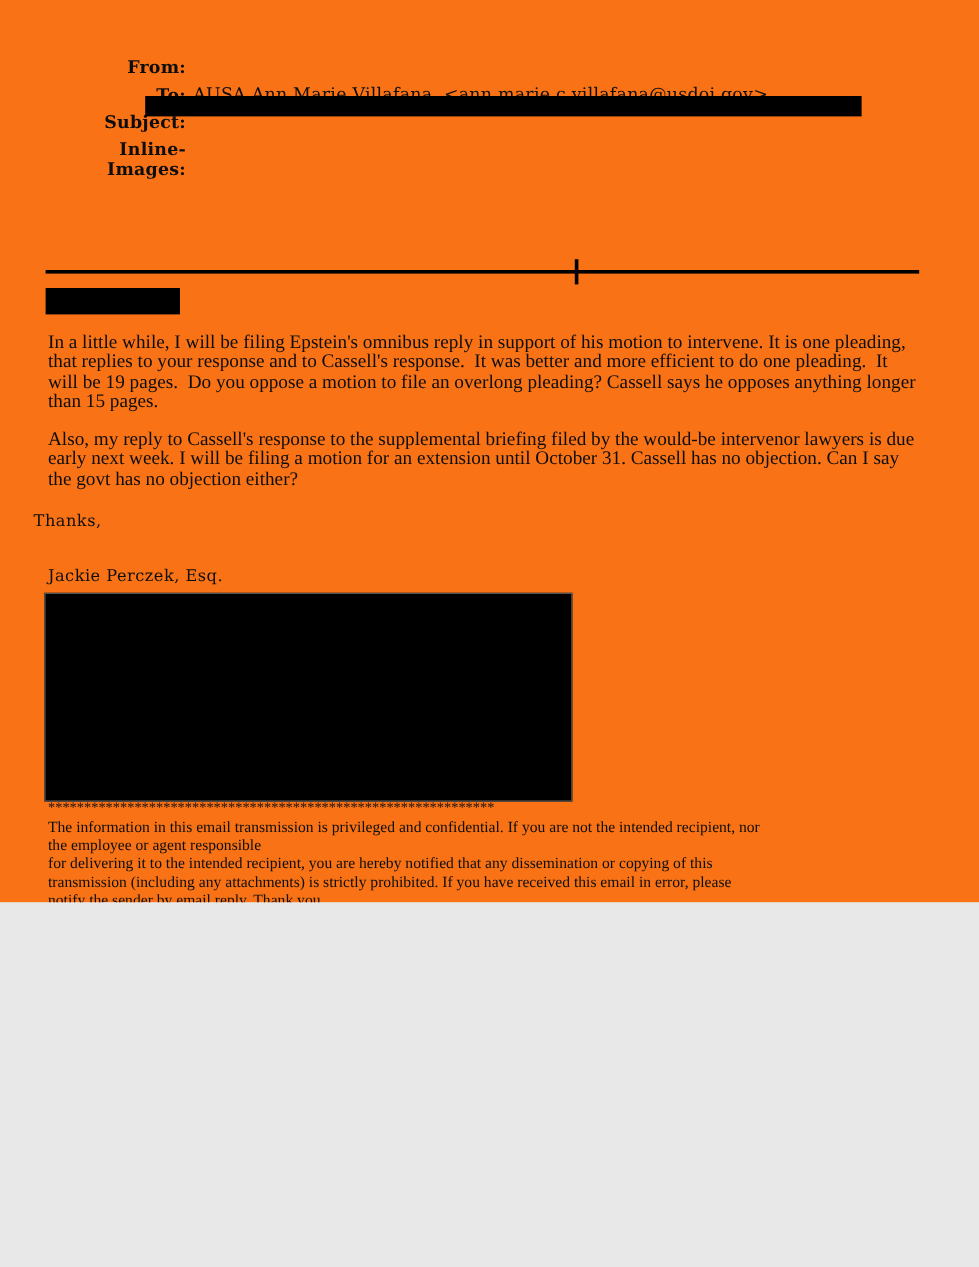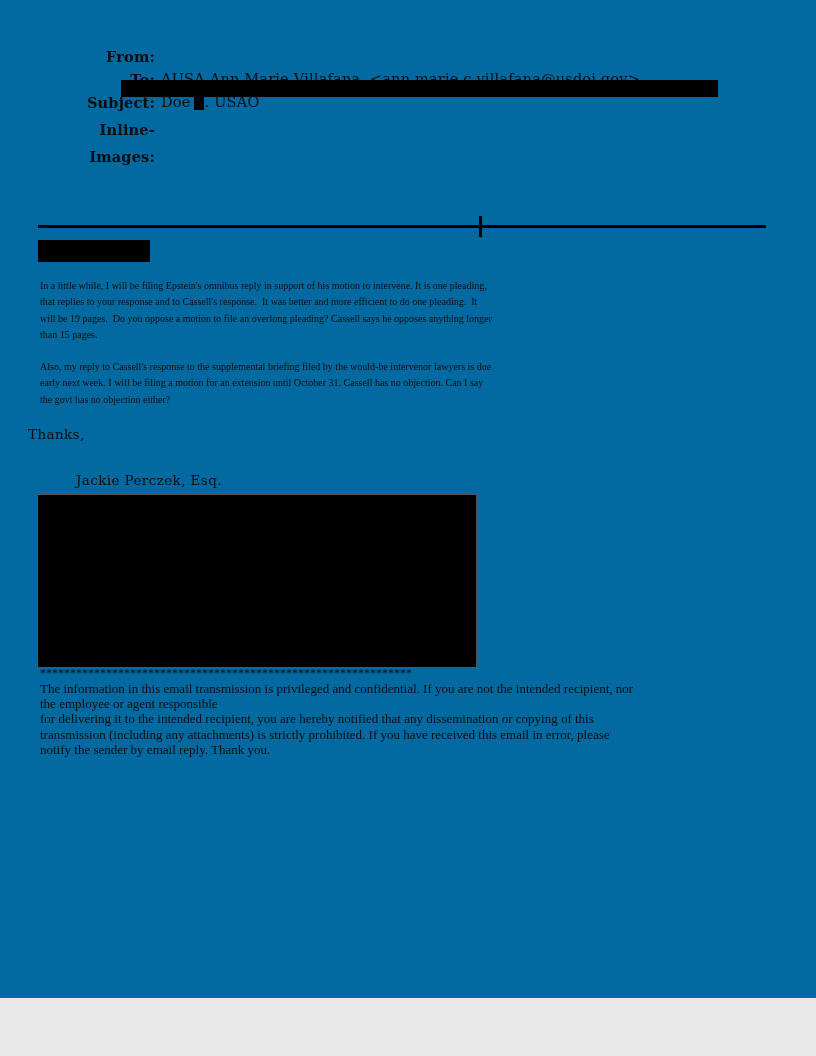--- a/index.html
+++ b/index.html
@@ -1,70 +1,70 @@
 <!DOCTYPE html>
 <html><head>
 <meta charset="utf-8">
 <title>Document</title>
 <style>
   html,body{margin:0;padding:0;background:#e8e8e8;}
   .page{
     position:relative;
-    width:816px;height:998px;
+    width:816px;height:752px;
     margin:0 auto;
-    background:#0369a1;
+    background:#f97316;
     overflow:hidden;
     font-family:"DejaVu Serif", serif;
     color:#0d0d0d;
   }
   
   .hdr{
     position:absolute;left:40px;top:45px;width:736px;
     font-size:14.5px;letter-spacing:0.2px;
   }
   .hdr-row{display:flex;line-height:23px;}
   .hdr-label{
     width:115px;flex:0 0 115px;text-align:right;font-weight:bold;
     margin-right:6px;white-space:pre-line;
   }
   .hdr-value{flex:1;white-space:pre;}
   .hdr-row.inline-images{align-items:center;}
-  .hdr-row.inline-images .hdr-label{line-height:27px;padding:2px 0;}
+  .hdr-row.inline-images .hdr-label{line-height:17px;padding:2px 0;}
   
   .subject-redaction{
     display:inline-block;width:10px;height:17px;background:#000;
     vertical-align:-3px;margin:0 1px 0 3px;
   }
   
   .to-redaction-bar{
     position:absolute;left:121px;top:80px;width:597px;height:17px;
     background:#000;
   }
   
   .rule{position:absolute;left:38px;top:225px;width:728px;height:3px;background:#000;}
   .rule-tick{position:absolute;left:479px;top:216px;width:3px;height:21px;background:#000;}
   
   .redaction-small{position:absolute;left:38px;top:240px;width:112px;height:22px;background:#000;}
   .redaction-large{position:absolute;left:37px;top:494px;width:440px;height:174px;background:#000;border:1px solid #555;box-sizing:border-box;}
   
   .body-text{
     position:absolute;left:40px;width:732px;
     font-family:"Liberation Serif", serif;
-    font-size:10px;line-height:16.3px;
+    font-size:16px;line-height:16.3px;
     white-space:pre-wrap;
   }
   .para1{top:278px;}
   .para2{top:359px;}
   .closing{
     position:absolute;left:28px;top:426px;
     font-family:"DejaVu Serif", serif;font-size:13.5px;letter-spacing:0.4px;
   }
   .signature{
     position:absolute;left:40px;top:472px;
-    font-family:"DejaVu Serif", serif;font-size:13.5px;letter-spacing:0.4px;margin-left:36px;
+    font-family:"DejaVu Serif", serif;font-size:13.5px;letter-spacing:0.4px;
   }
   .asterisk-line{
     position:absolute;left:40px;top:666px;
     font-family:"Liberation Serif", serif;font-size:12px;letter-spacing:0px;
     white-space:pre;
   }
   .disclaimer{
     top:681px;line-height:15.2px;font-size:13px;
   }
 </style>
@@ -79,21 +79,20 @@
       <div class="hdr-label">From:</div>
     </div>
 
     <div class="hdr-row">
       <div class="hdr-label">To:</div>
       <div class="hdr-value">AUSA Ann Marie Villafana  &lt;ann.marie.c.villafana@usdoj.gov&gt;</div>
     </div>
 
     <div class="hdr-row">
       <div class="hdr-label">Subject:</div>
-      <div class="hdr-value"><span>Doe</span><span class="subject-redaction"></span><span>. USAO</span></div>
     </div>
 
 
 
     <div class="hdr-row inline-images">
       <div class="hdr-label">Inline-
 Images:</div>
     </div>
 
   </div>

